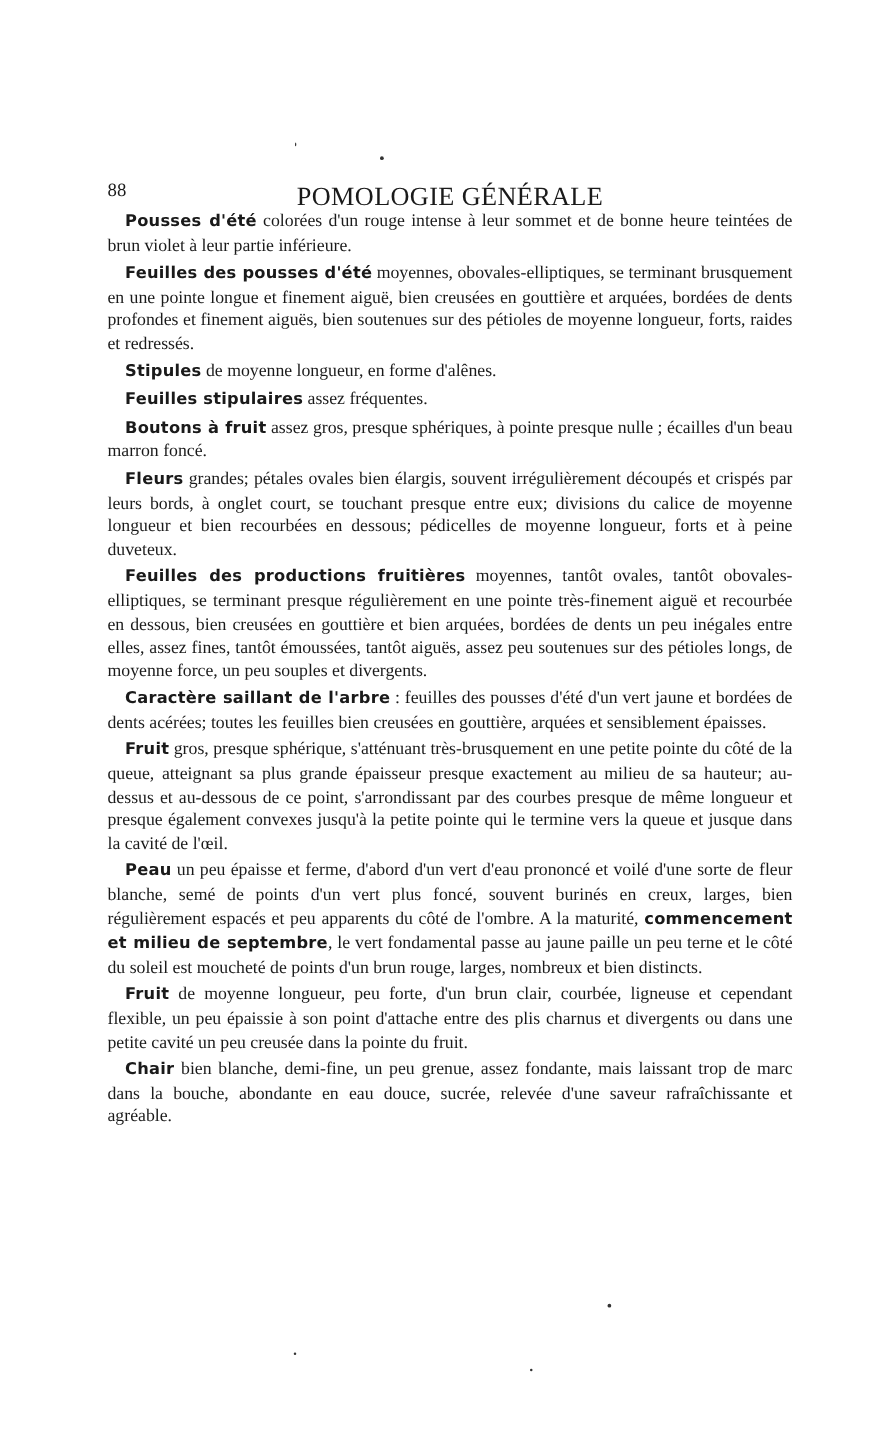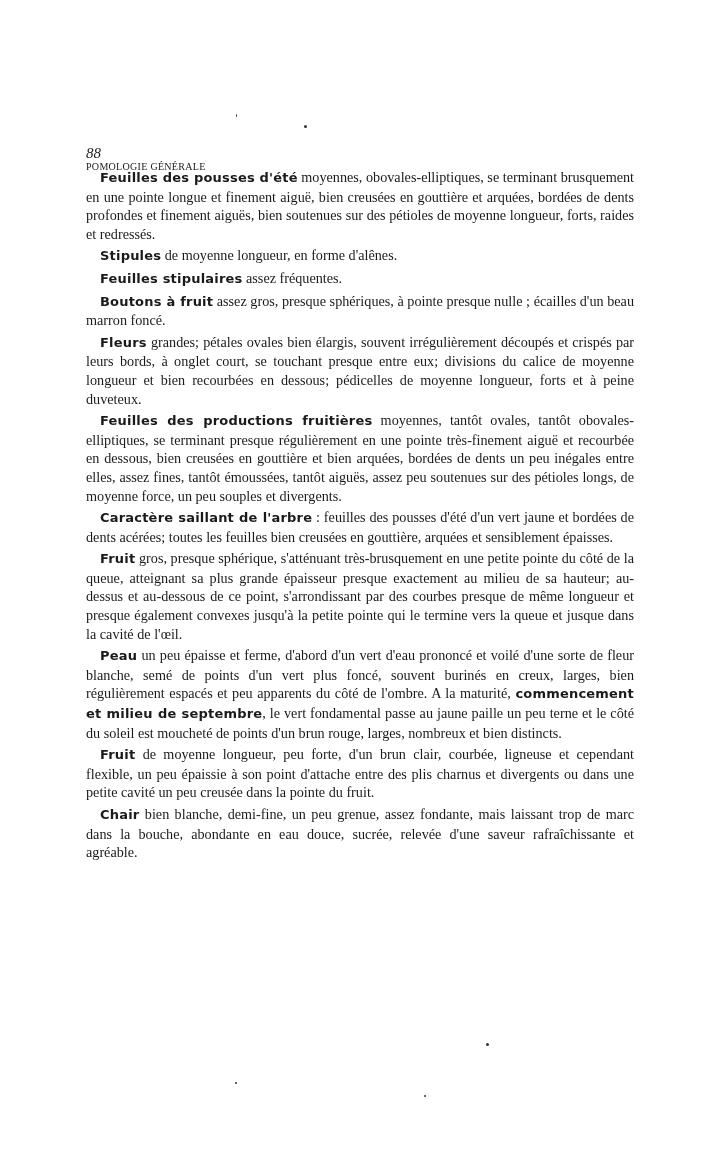--- a/index.html
+++ b/index.html
@@ -25,30 +25,29 @@
       position: relative;
       height: 20px;
       margin-bottom: 3px;
     }
     .page-number {
       position: absolute;
       left: 0;
       top: 0;
       font-family: "Liberation Serif", serif;
       font-size: 15px;
-      font-style: italic;
     }
     .running-title {
       position: absolute;
       left: 0;
       right: 0;
-      top: 16px;
-      text-align: left;
+      top: 0;
+      text-align: center;
       font-family: "Liberation Serif", serif;
-      font-size: 10px;
+      font-size: 21px;
       letter-spacing: 0.3px;
     }
     .entry {
       font-family: "Liberation Serif", serif;
       font-size: 14.2px;
       line-height: 18.6px;
       text-align: justify;
       text-indent: 14px;
       margin: 0 0 3px 0;
       hyphens: manual;
@@ -73,20 +72,21 @@
 <div class="speck" style="left:486px;top:1043px;width:3px;height:3px;"></div>
 <div class="speck" style="left:235px;top:1082px;width:2px;height:2px;"></div>
 <div class="speck" style="left:424px;top:1095px;width:2px;height:2px;"></div>
 
 <div class="page">
   <div class="running-head">
     <span class="page-number">88</span>
     <span class="running-title">POMOLOGIE GÉNÉRALE</span>
   </div>
 
+  <p class="entry"><span class="term">Pousses d'été</span><span> colorées d'un rouge intense à leur sommet et de bonne heure teintées de brun violet à leur partie inférieure.</span></p>
 
   <p class="entry"><span class="term">Feuilles des pousses d'été</span><span> moyennes, obovales-elliptiques, se ter­mi­nant brusquement en une pointe longue et finement aiguë, bien creusées en gouttière et arquées, bordées de dents profondes et finement aiguës, bien soutenues sur des pétioles de moyenne longueur, forts, raides et re­dressés.</span></p>
 
   <p class="entry"><span class="term">Stipules</span><span> de moyenne longueur, en forme d'alênes.</span></p>
 
   <p class="entry"><span class="term">Feuilles stipulaires</span><span> assez fréquentes.</span></p>
 
   <p class="entry"><span class="term">Boutons à fruit</span><span> assez gros, presque sphériques, à pointe presque nulle ; écailles d'un beau marron foncé.</span></p>
 
   <p class="entry"><span class="term">Fleurs</span><span> grandes; pétales ovales bien élargis, souvent irrégulièrement découpés et crispés par leurs bords, à onglet court, se touchant presque entre eux; divisions du calice de moyenne longueur et bien recourbées en dessous; pédicelles de moyenne longueur, forts et à peine duveteux.</span></p>

